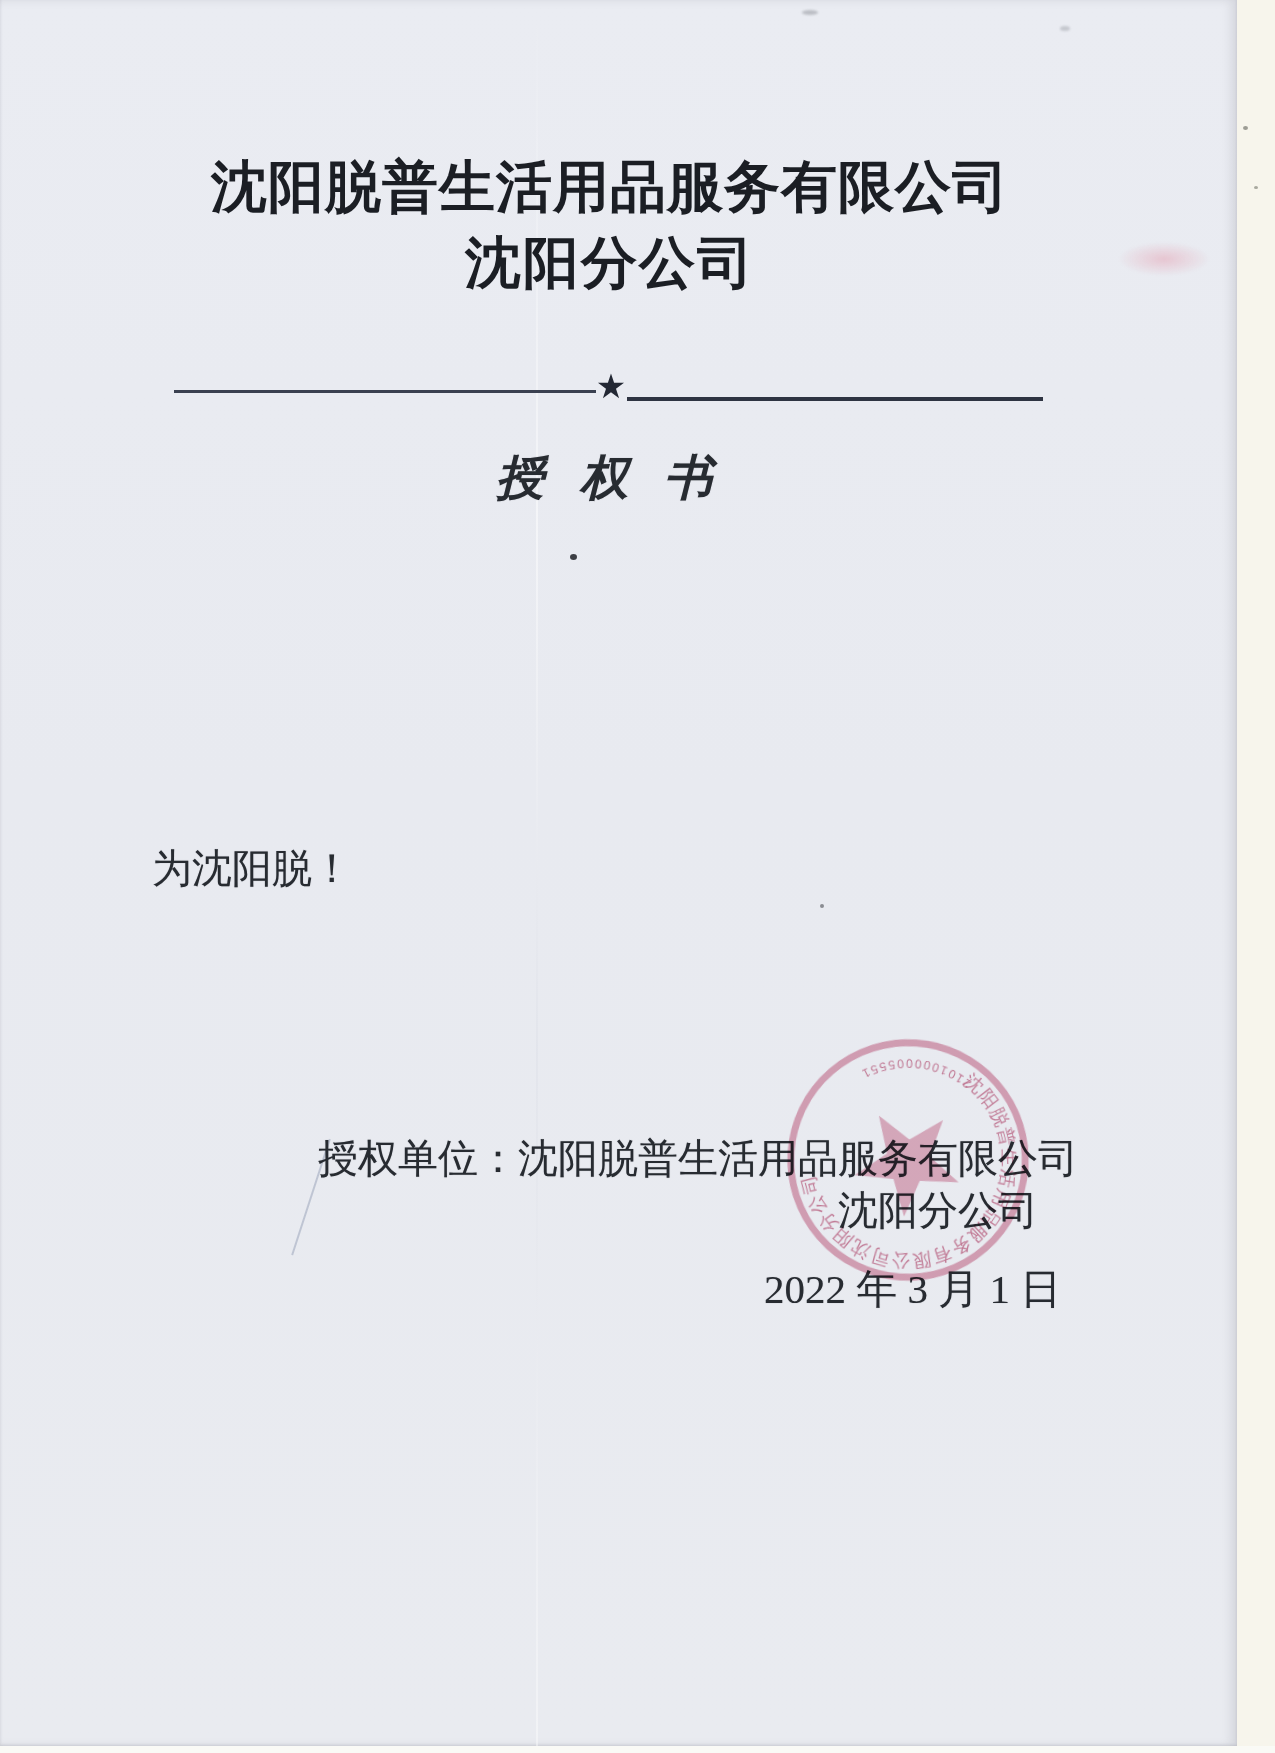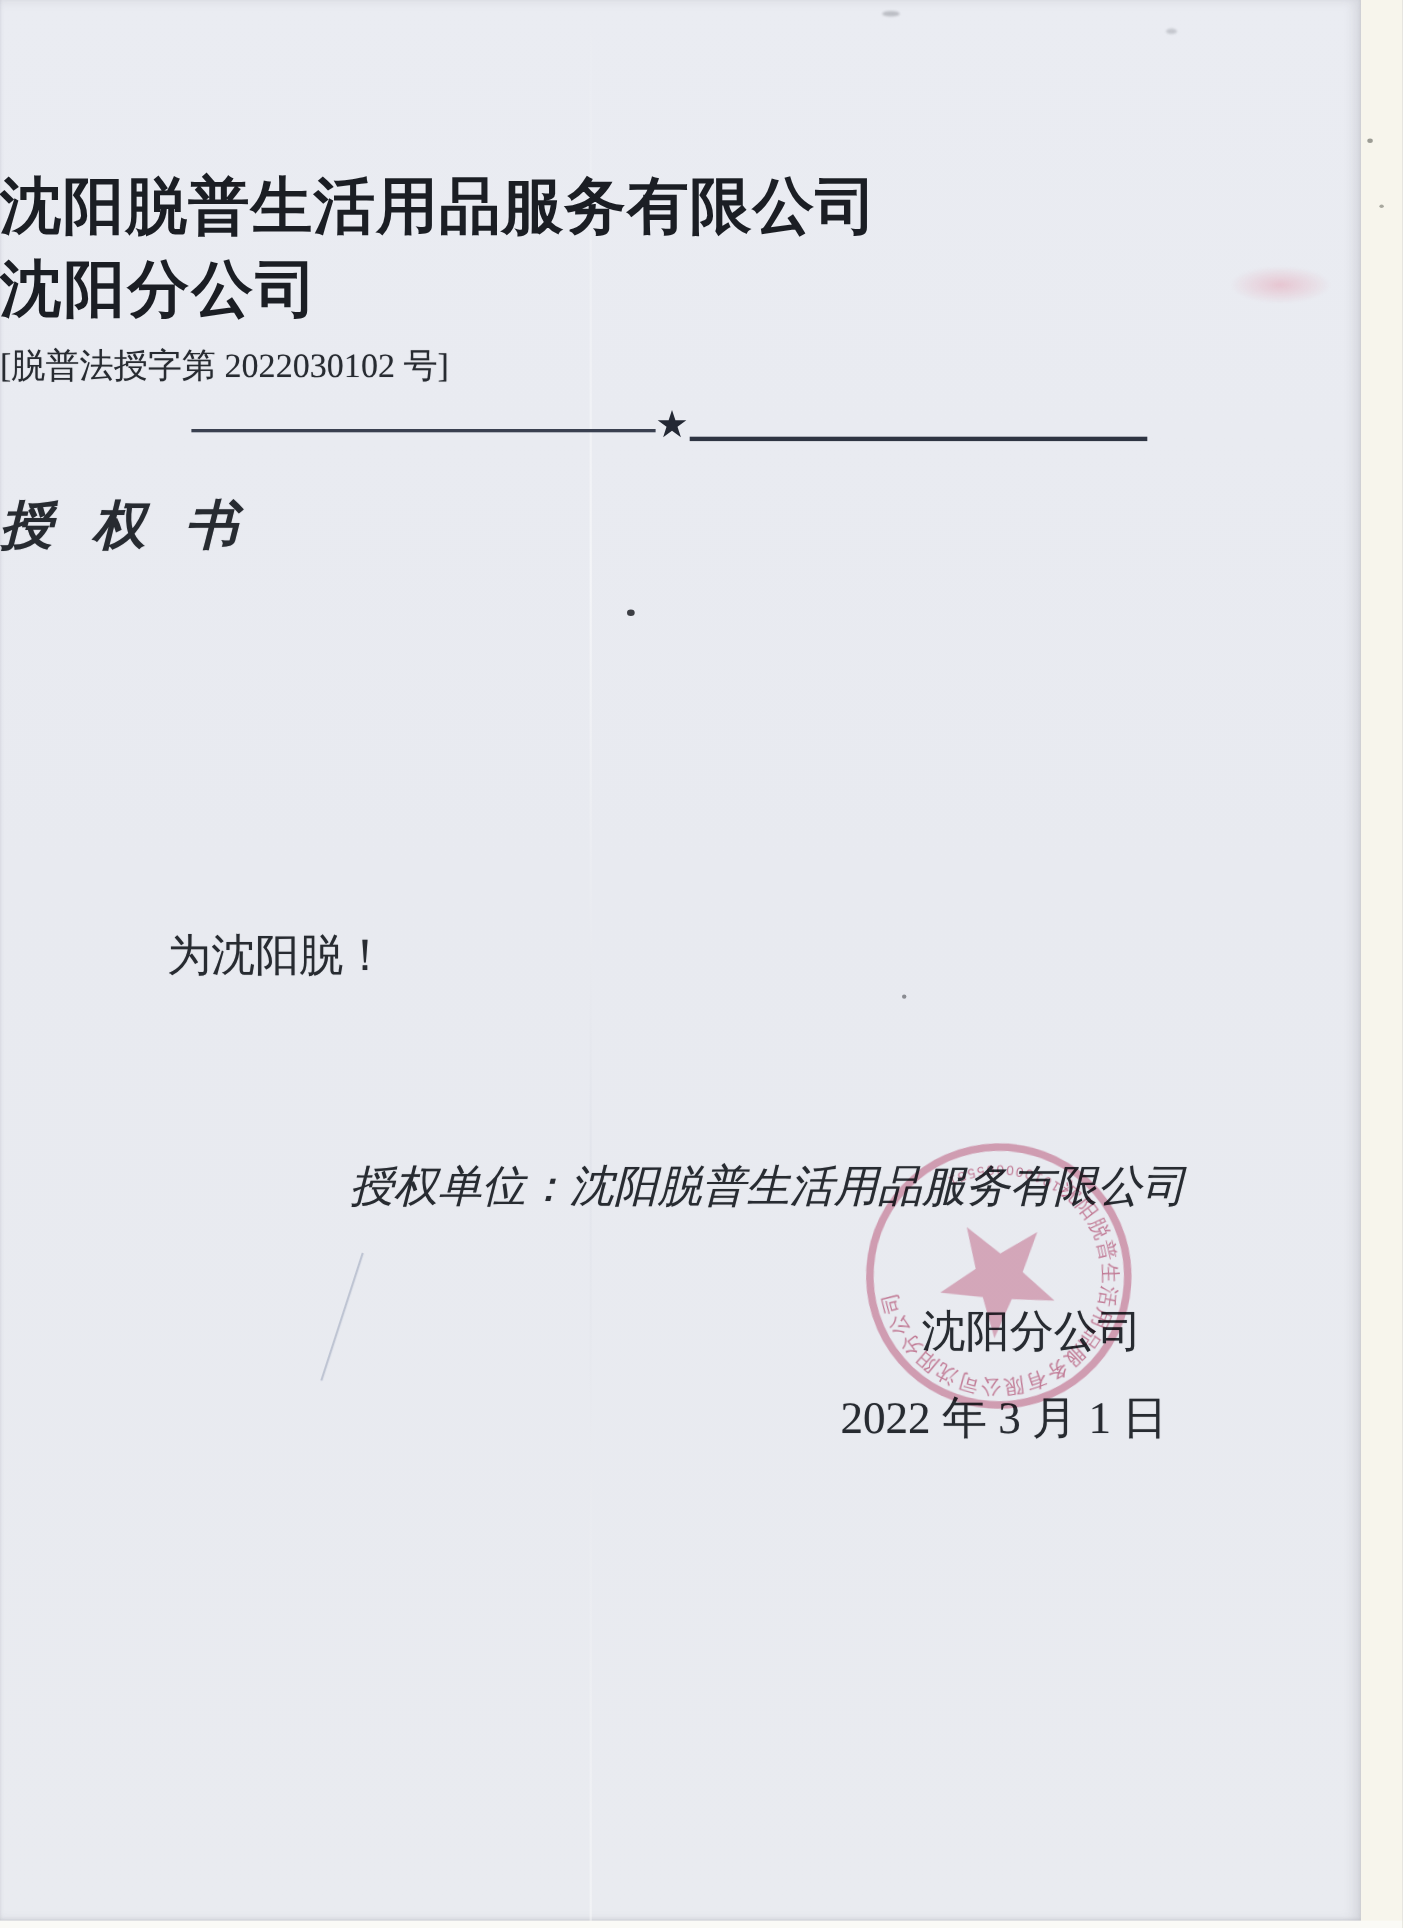--- a/index.html
+++ b/index.html
@@ -8,42 +8,42 @@
     background:#f7f5ec;
     font-family:"Liberation Serif", serif;
   }
   
   #paper{
     position:absolute;left:0;top:0;width:1237px;height:1747px;
     background:linear-gradient(180deg,#eaecf2 0%,#e8eaf0 45%,#e9ebf0 100%);
     box-shadow:inset -6px 0 10px rgba(120,120,135,.18), inset 0 -2px 3px rgba(130,130,145,.25);
   }
   #bottom-strip{position:absolute;left:0;bottom:0;width:1275px;height:7px;background:#fafaf6;}
-  .center-band{position:absolute;left:0;width:1220px;}
+  .center-band{position:absolute;left:0;width:1220px;text-align:center;}
   .heiti{font-family:"Liberation Sans", sans-serif;font-weight:700;color:#1b1e24;}
   .songti{font-family:"Liberation Serif", serif;color:#272b31;text-shadow:0 0 1px rgba(45,50,58,.35);}
   #title1{top:150px;font-size:56px;letter-spacing:1px;}
   #title2{top:226px;font-size:56px;letter-spacing:2px;}
   #docno{top:312px;font-size:31px;}
   .rule{position:absolute;background:#333945;}
   #rule-left{left:174px;top:390px;width:422px;height:3px;background:#3a4050;}
   #rule-right{left:627px;top:397px;width:416px;height:4px;background:#2e3442;}
   #divider-star{position:absolute;left:576px;top:366px;width:70px;text-align:center;font-size:34px;color:#232834;font-family:"DejaVu Sans", sans-serif;}
   #heading{top:446px;font-size:48px;font-weight:600;letter-spacing:12px;font-style:italic;}
   #body-paragraph{
     position:absolute;left:155px;top:556px;width:912px;
     font-size:40px;line-height:73px;
   }
   .body-line{text-align:justify;text-align-last:justify;}
   .body-line.first{text-indent:60px;}
   .body-line.last{text-align-last:left;}
   .free-line{position:absolute;font-size:40px;line-height:46px;}
   #hereby{left:152px;top:846px;}
   #period{left:152px;top:916px;}
-  #grantor{left:318px;top:1056px;font-style:italic;}
+  #grantor{left:318px;top:1136px;}
   #branch{left:838px;top:1188px;}
   #date{left:764px;top:1266px;font-size:41px;}
   
   #stamp{
     position:absolute;left:781px;top:1033px;width:254px;height:254px;
     mix-blend-mode:multiply;opacity:.88;
   }
   
   .speck{position:absolute;border-radius:50%;}
   #speck-a{left:570px;top:554px;width:7px;height:6px;background:#3c3e44;}
@@ -70,21 +70,20 @@
 <body>
 
 <div id="page">
   <div id="paper"></div>
 
   <div id="crease-vertical"></div>
   <div id="crease-diagonal"></div>
 
   <div id="title1" class="center-band heiti">沈阳脱普生活用品服务有限公司</div>
   <div id="title2" class="center-band heiti">沈阳分公司</div>
-  <div id="docno" class="center-band songti">[脱普法授字第 2022030102 号]</div>
 
   <div id="rule-left" class="rule"></div>
   <div id="divider-star">★</div>
   <div id="rule-right" class="rule"></div>
 
   <div id="heading" class="center-band songti">授 权 书</div>
 
 
   <div id="hereby" class="free-line songti">为沈阳脱！</div>
 

